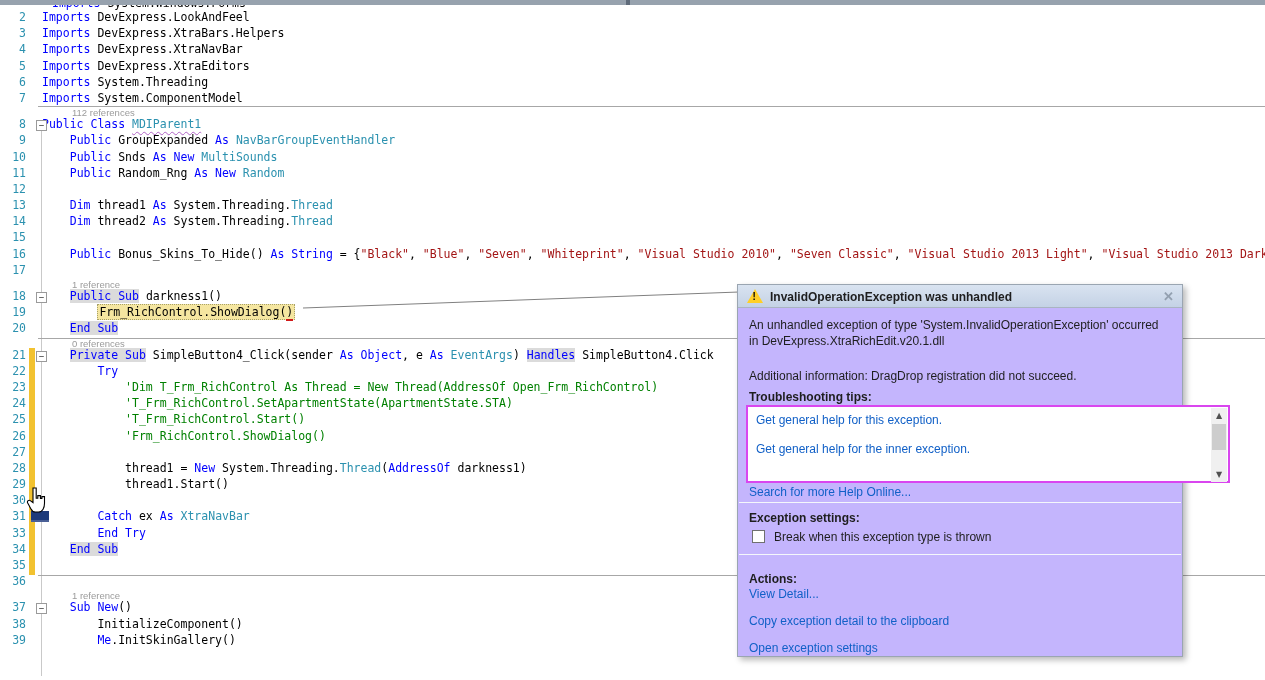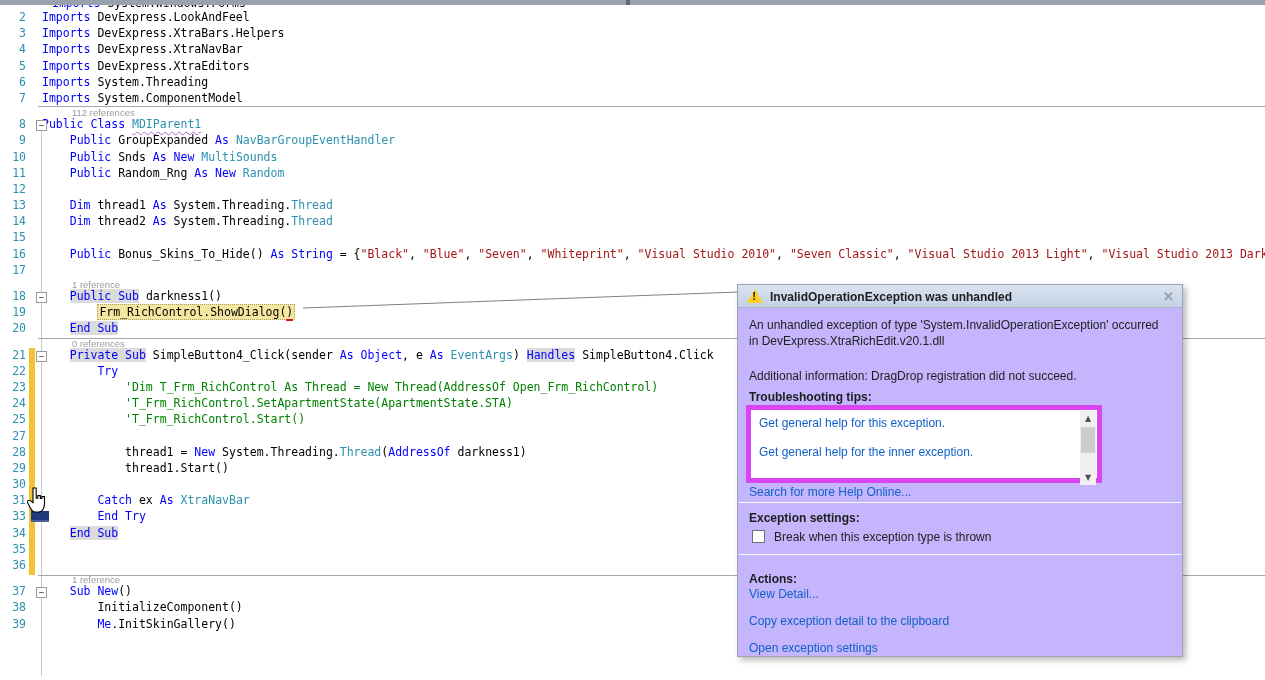--- a/index.html
+++ b/index.html
@@ -54,22 +54,22 @@
   .warn-icon { position:absolute; left:9px; top:4px; width:0; height:0;
                border-left:8px solid transparent; border-right:8px solid transparent;
                border-bottom:14px solid #FFCF25; }
   .warn-icon::after { content:"!"; position:absolute; left:-2.5px; top:2px; font:bold 10px "Liberation Sans",sans-serif; color:#000; }
   .dlg-title { position:absolute; left:32px; top:5px; font-weight:bold; }
   .dlg-close { position:absolute; right:8px; top:4px; color:#93A0B0; font:bold 13px "Liberation Sans",sans-serif; cursor:default; }
   .dlg-msg1 { position:absolute; left:11px; top:32px; line-height:16px; width:420px; }
   .dlg-msg2 { position:absolute; left:11px; top:84px; width:420px; }
   .dlg-label { font-weight:bold; position:absolute; left:11px; }
   .tips-label { top:105px; }
-  .tips-box { position:absolute; left:8px; top:120px; width:356px; height:78px; background:#fff;
-              border:5px solid #d946ef; }
+  .tips-box { position:absolute; left:8px; top:120px; width:484px; height:78px; background:#fff;
+              border:2px solid #d946ef; }
   .tip-item { position:absolute; left:8px; color:#1160C7; }
   .tip1 { top:6px; } .tip2 { top:35px; }
   .sbar { position:absolute; right:1px; top:1px; width:16px; height:74px; background:#F0F0F0; }
   .sbar .arr { position:absolute; left:0; width:16px; height:15px; text-align:center;
                font:8px/15px "DejaVu Sans", sans-serif; color:#505050; background:#F0F0F0; }
   .arr-up { top:0; } .arr-dn { bottom:0; }
   .sbar .thumb { position:absolute; left:1px; top:16px; width:14px; height:26px; background:#CDCDCD; }
   .link { color:#1160C7; }
   .search-link { position:absolute; left:11px; top:200px; }
   .dlg-hr { position:absolute; left:1px; right:1px; height:1px; background:#C2CBD8; border-bottom:1px solid #F4F7FB; }
@@ -121,20 +121,21 @@
       <div class="lens">1 reference</div>
       <div class="row"><span class="ln">18</span><span class="fold">−</span><span class="code"><span class="d">    </span><span class="h">Public Sub</span><span class="d"> darkness1()</span></span></div>
       <div class="row"><span class="ln">19</span><span class="code"><span>        </span><span class="exec"><span class="d">Frm_RichControl.ShowDialog(</span><span class="err">)</span></span></span></div>
       <div class="row"><span class="ln">20</span><span class="code"><span class="d">    </span><span class="h">End Sub</span></span></div>
       <div class="lens">0 references</div>
       <div class="row"><span class="ln">21</span><span class="fold">−</span><span class="code"><span class="d">    </span><span class="h">Private Sub</span><span class="d"> SimpleButton4_Click(sender </span><span class="k">As Object</span><span class="d">, e </span><span class="k">As</span><span class="d"> </span><span class="t">EventArgs</span><span class="d">) </span><span class="h">Handles</span><span class="d"> SimpleButton4.Click</span></span></div>
       <div class="row"><span class="ln">22</span><span class="code"><span class="d">        </span><span class="k">Try</span></span></div>
       <div class="row"><span class="ln">23</span><span class="code"><span class="d">            </span><span class="c">'Dim T_Frm_RichControl As Thread = New Thread(AddressOf Open_Frm_RichControl)</span></span></div>
       <div class="row"><span class="ln">24</span><span class="code"><span class="d">            </span><span class="c">'T_Frm_RichControl.SetApartmentState(ApartmentState.STA)</span></span></div>
       <div class="row"><span class="ln">25</span><span class="code"><span class="d">            </span><span class="c">'T_Frm_RichControl.Start()</span></span></div>
+      <div class="row"><span class="ln">26</span><span class="code"><span class="d">            </span><span class="c">'Frm_RichControl.ShowDialog()</span></span></div>
       <div class="row"><span class="ln">27</span><span class="code"></span></div>
       <div class="row"><span class="ln">28</span><span class="code"><span class="d">            thread1 = </span><span class="k">New</span><span class="d"> System.Threading.</span><span class="t">Thread</span><span class="d">(</span><span class="k">AddressOf</span><span class="d"> darkness1)</span></span></div>
       <div class="row"><span class="ln">29</span><span class="code"><span class="d">            thread1.Start()</span></span></div>
       <div class="row"><span class="ln">30</span><span class="code"></span></div>
       <div class="row"><span class="ln">31</span><span class="code"><span class="d">        </span><span class="k">Catch</span><span class="d"> ex </span><span class="k">As</span><span class="d"> </span><span class="t">XtraNavBar</span></span></div>
       <div class="row"><span class="ln">33</span><span class="code"><span class="d">        </span><span class="k">End Try</span></span></div>
       <div class="row"><span class="ln">34</span><span class="code"><span class="d">    </span><span class="h">End Sub</span></span></div>
       <div class="row"><span class="ln">35</span><span class="code"></span></div>
       <div class="row"><span class="ln">36</span><span class="code"></span></div>
       <div class="lens">1 reference</div>

